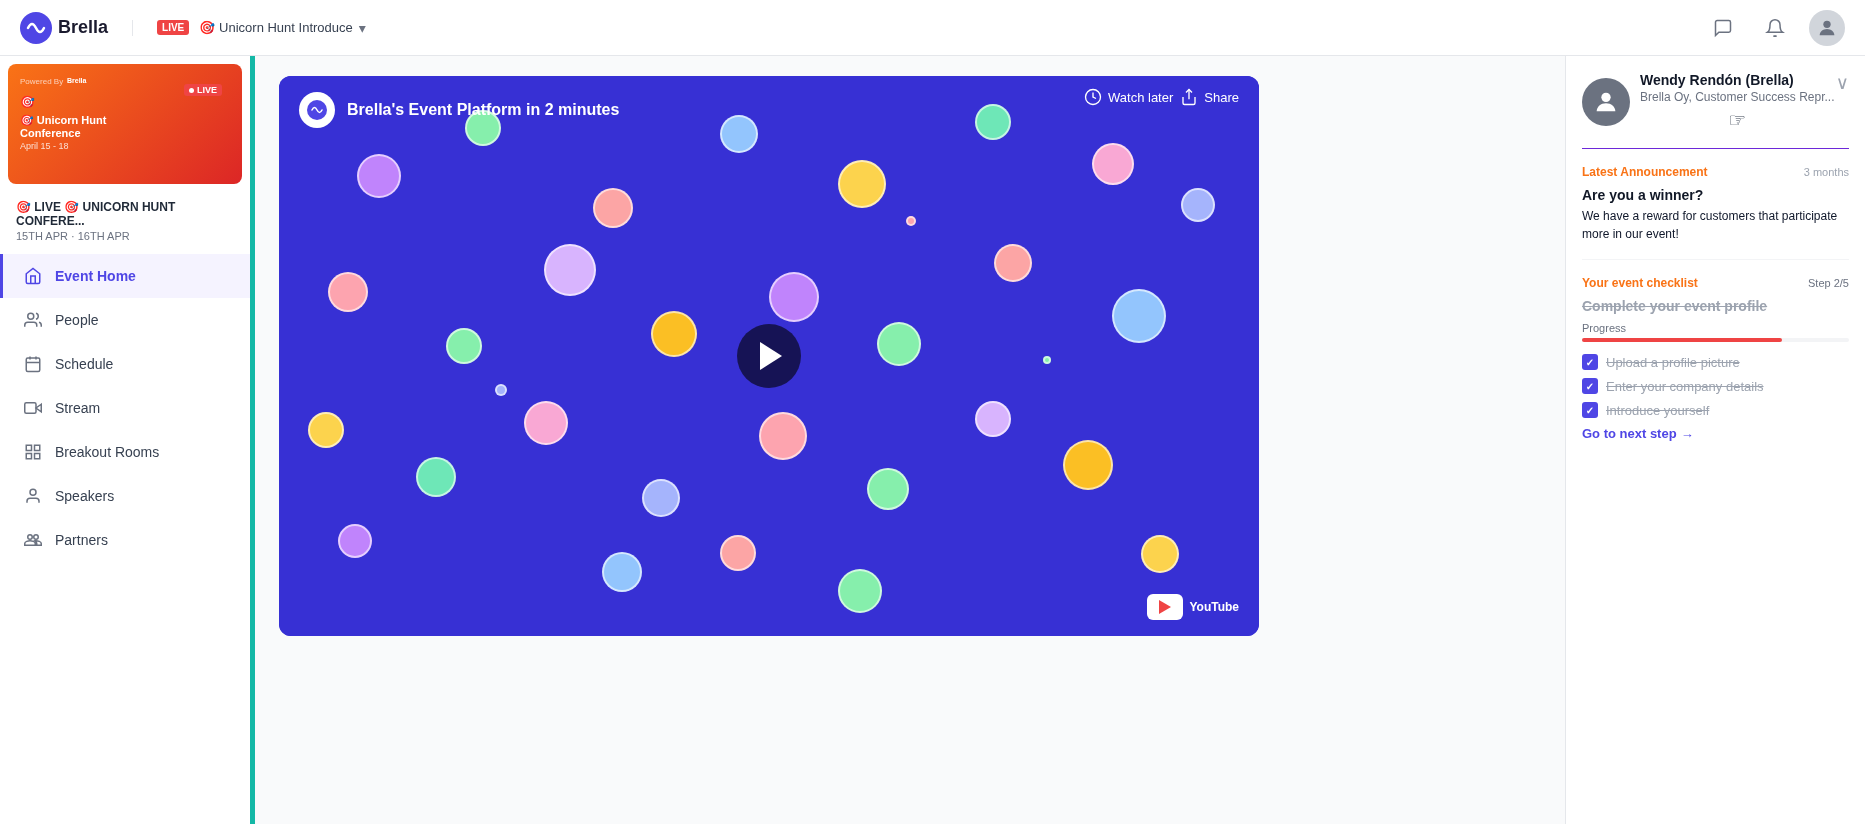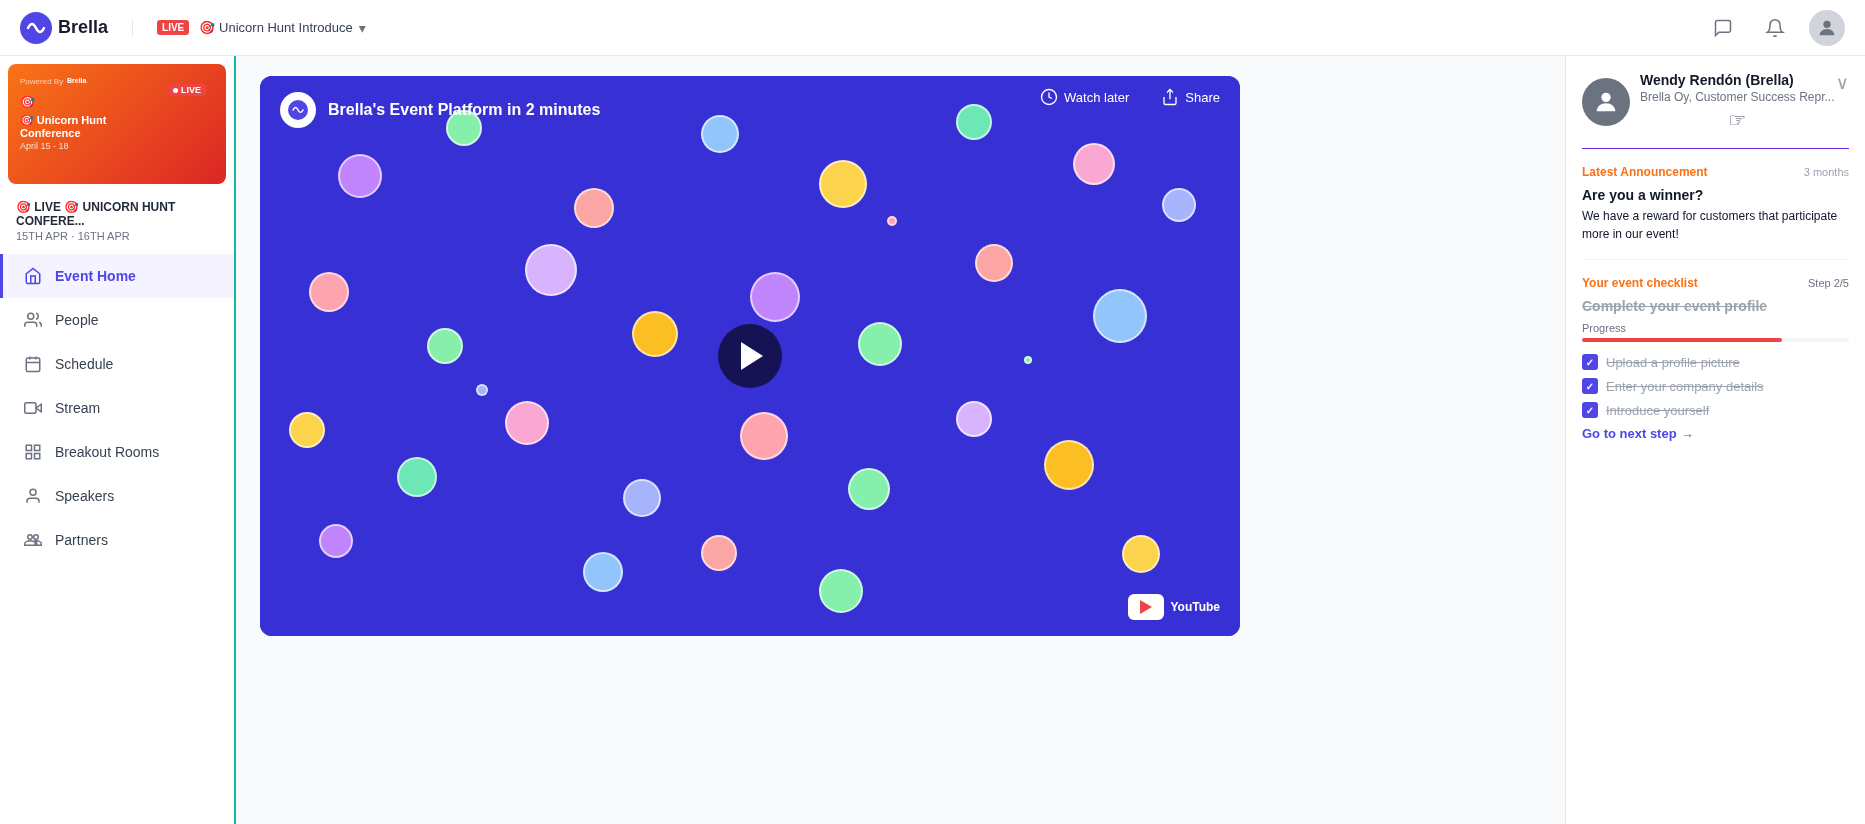--- a/index.html
+++ b/index.html
@@ -20,21 +20,21 @@
     .brella-logo-icon { width: 32px; height: 32px; }
     .event-title { display: flex; align-items: center; gap: 6px; font-size: 14px; color: #374151; cursor: pointer; border-left: 1px solid #e5e7eb; padding-left: 24px; }
     .top-nav-right { display: flex; align-items: center; gap: 16px; }
     .nav-icon-btn { width: 36px; height: 36px; border-radius: 50%; border: none; background: none; cursor: pointer; display: flex; align-items: center; justify-content: center; color: #6b7280; font-size: 18px; }
     .avatar { width: 36px; height: 36px; border-radius: 50%; background: #d1d5db; overflow: hidden; cursor: pointer; display: flex; align-items: center; justify-content: center; font-size: 14px; font-weight: 600; color: #374151; }
 
     
     .main-layout { display: flex; flex: 1; overflow: hidden; }
 
     
-    .sidebar { width: 236px; border-right: 2px solid #14b8a6; display: flex; flex-direction: column; flex-shrink: 0; overflow-y: auto; }
+    .sidebar { width: 255px; border-right: 5px solid #14b8a6; display: flex; flex-direction: column; flex-shrink: 0; overflow-y: auto; }
     .sidebar-event-card { padding: 12px; background: linear-gradient(135deg, #f97316, #dc2626); margin: 8px; border-radius: 8px; position: relative; overflow: hidden; height: 120px; cursor: pointer; }
     .sidebar-event-card-inner { position: relative; z-index: 1; }
     .powered-by { font-size: 9px; color: rgba(255,255,255,0.85); margin-bottom: 2px; display: flex; align-items: center; gap: 4px; }
     .event-card-live { position: absolute; top: 8px; right: 8px; background: #ef4444; color: white; font-size: 9px; font-weight: 700; padding: 1px 5px; border-radius: 3px; display: flex; align-items: center; gap: 3px; }
     .event-card-name { font-size: 11px; font-weight: 700; color: white; margin-top: 4px; }
     .event-card-dates { font-size: 9px; color: rgba(255,255,255,0.8); margin-top: 2px; }
 
     .sidebar-event-info { padding: 8px 16px 4px; }
     .sidebar-event-name { font-size: 12px; font-weight: 700; color: #1f2937; text-transform: uppercase; }
     .sidebar-event-dates { font-size: 11px; color: #6b7280; margin-top: 2px; text-transform: uppercase; }
@@ -87,21 +87,21 @@
     .video-title {
       color: white;
       font-size: 16px;
       font-weight: 600;
     }
     .video-controls {
       position: absolute;
       top: 12px; right: 20px;
       display: flex;
       align-items: center;
-      gap: 32px;
+      gap: 7px;
       z-index: 10;
     }
     .video-ctrl-btn {
       display: flex;
       align-items: center;
       gap: 6px;
       color: white;
       font-size: 13px;
       cursor: pointer;
       background: none;

